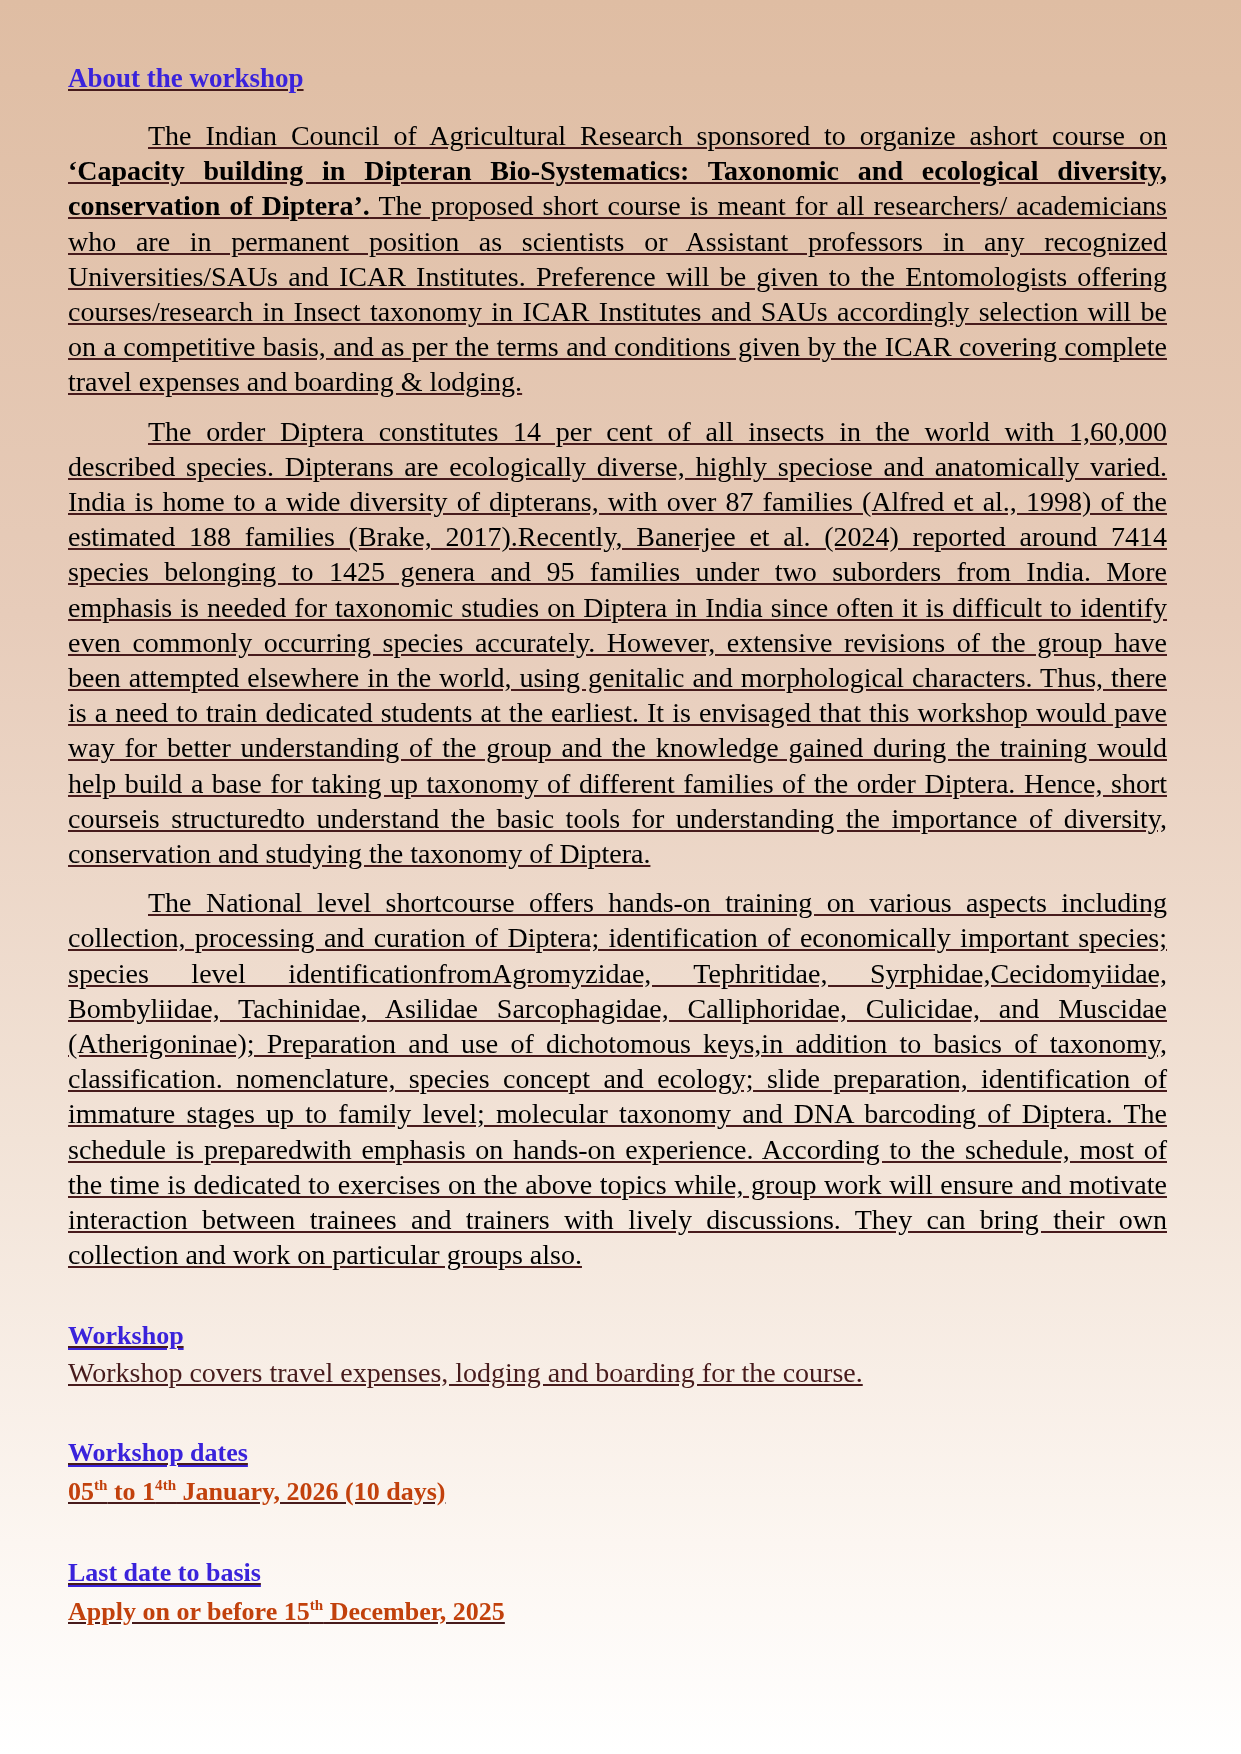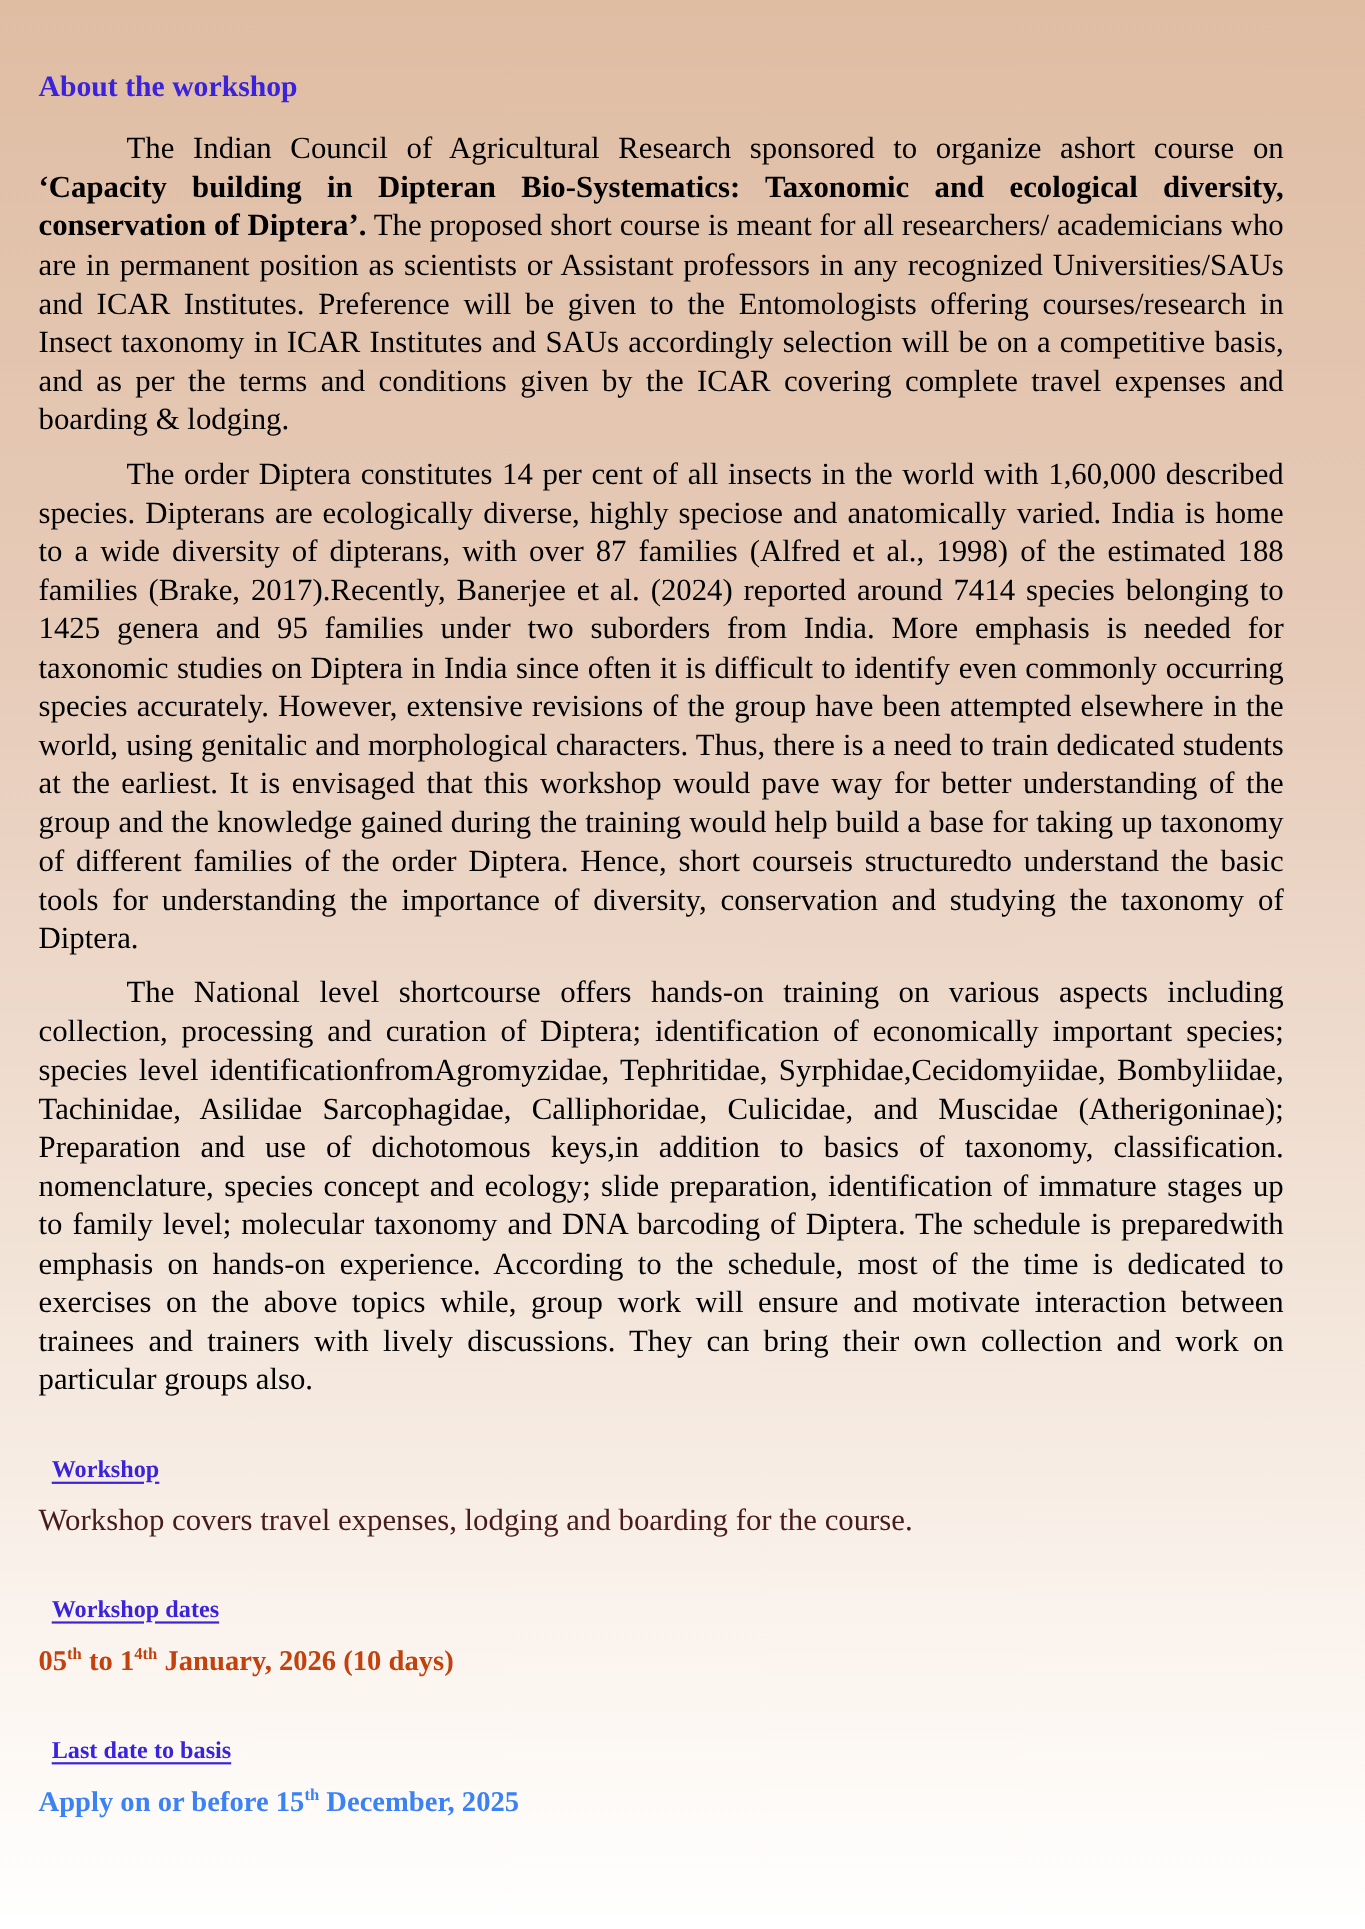--- a/index.html
+++ b/index.html
@@ -9,65 +9,66 @@
     height: 1754px;
     background: linear-gradient(180deg, #dfbda3 0%, #e7ccba 35%, #f2e3d7 65%, #fcf6f1 88%, #ffffff 100%);
     font-family: "Liberation Serif", "DejaVu Serif", serif;
     color: #471b1c;
     overflow: hidden;
   }
   .page {
     box-sizing: border-box;
     width: 1241px;
     height: 1352px;
-    padding: 62px 74px 0 35px;
+    padding: 62px 74px 0 68px;
+    text-decoration: underline;
   }
   .doc-heading {
     font-size: 27px;
     font-weight: bold;
     color: #3a23db;
     margin: 0 0 24px 0;
     line-height: 32px;
   }
   p.body-para {
     font-size: 28px;
     line-height: 35.2px;
     text-align: justify;
     text-indent: 80px;
     margin: 0 0 14px 0;
     color: #000000;
   }
   .bold-run { font-weight: bold; }
   .section { margin-top: 46px; }
   .sec-heading {
-    font-size: 22px;
+    font-size: 26px;
     font-weight: bold;
     line-height: 34px;
-    margin: 12px;
+    margin: 0;
   }
   .blue-underline {
     color: #3a23db;
     text-decoration: underline;
     text-decoration-thickness: 2px;
     text-underline-offset: 4px;
   }
   .sec-body {
     font-size: 28px;
     line-height: 35.2px;
     margin: 2px 0 0 0;
     color: #471b1c;
   }
   .date-line {
     font-size: 26px;
     font-weight: bold;
     line-height: 36px;
     margin: 4px 0 0 0;
   }
   .green-text { color: #c2410c; }
-  .red-text { color: #3b82f6; }
+  .red-text { color: #c2410c; }
   sup.ord {
     font-size: 0.58em;
     vertical-align: super;
     line-height: 0;
   }
 </style>
 </head>
 <body>
 
 <div class="page">

